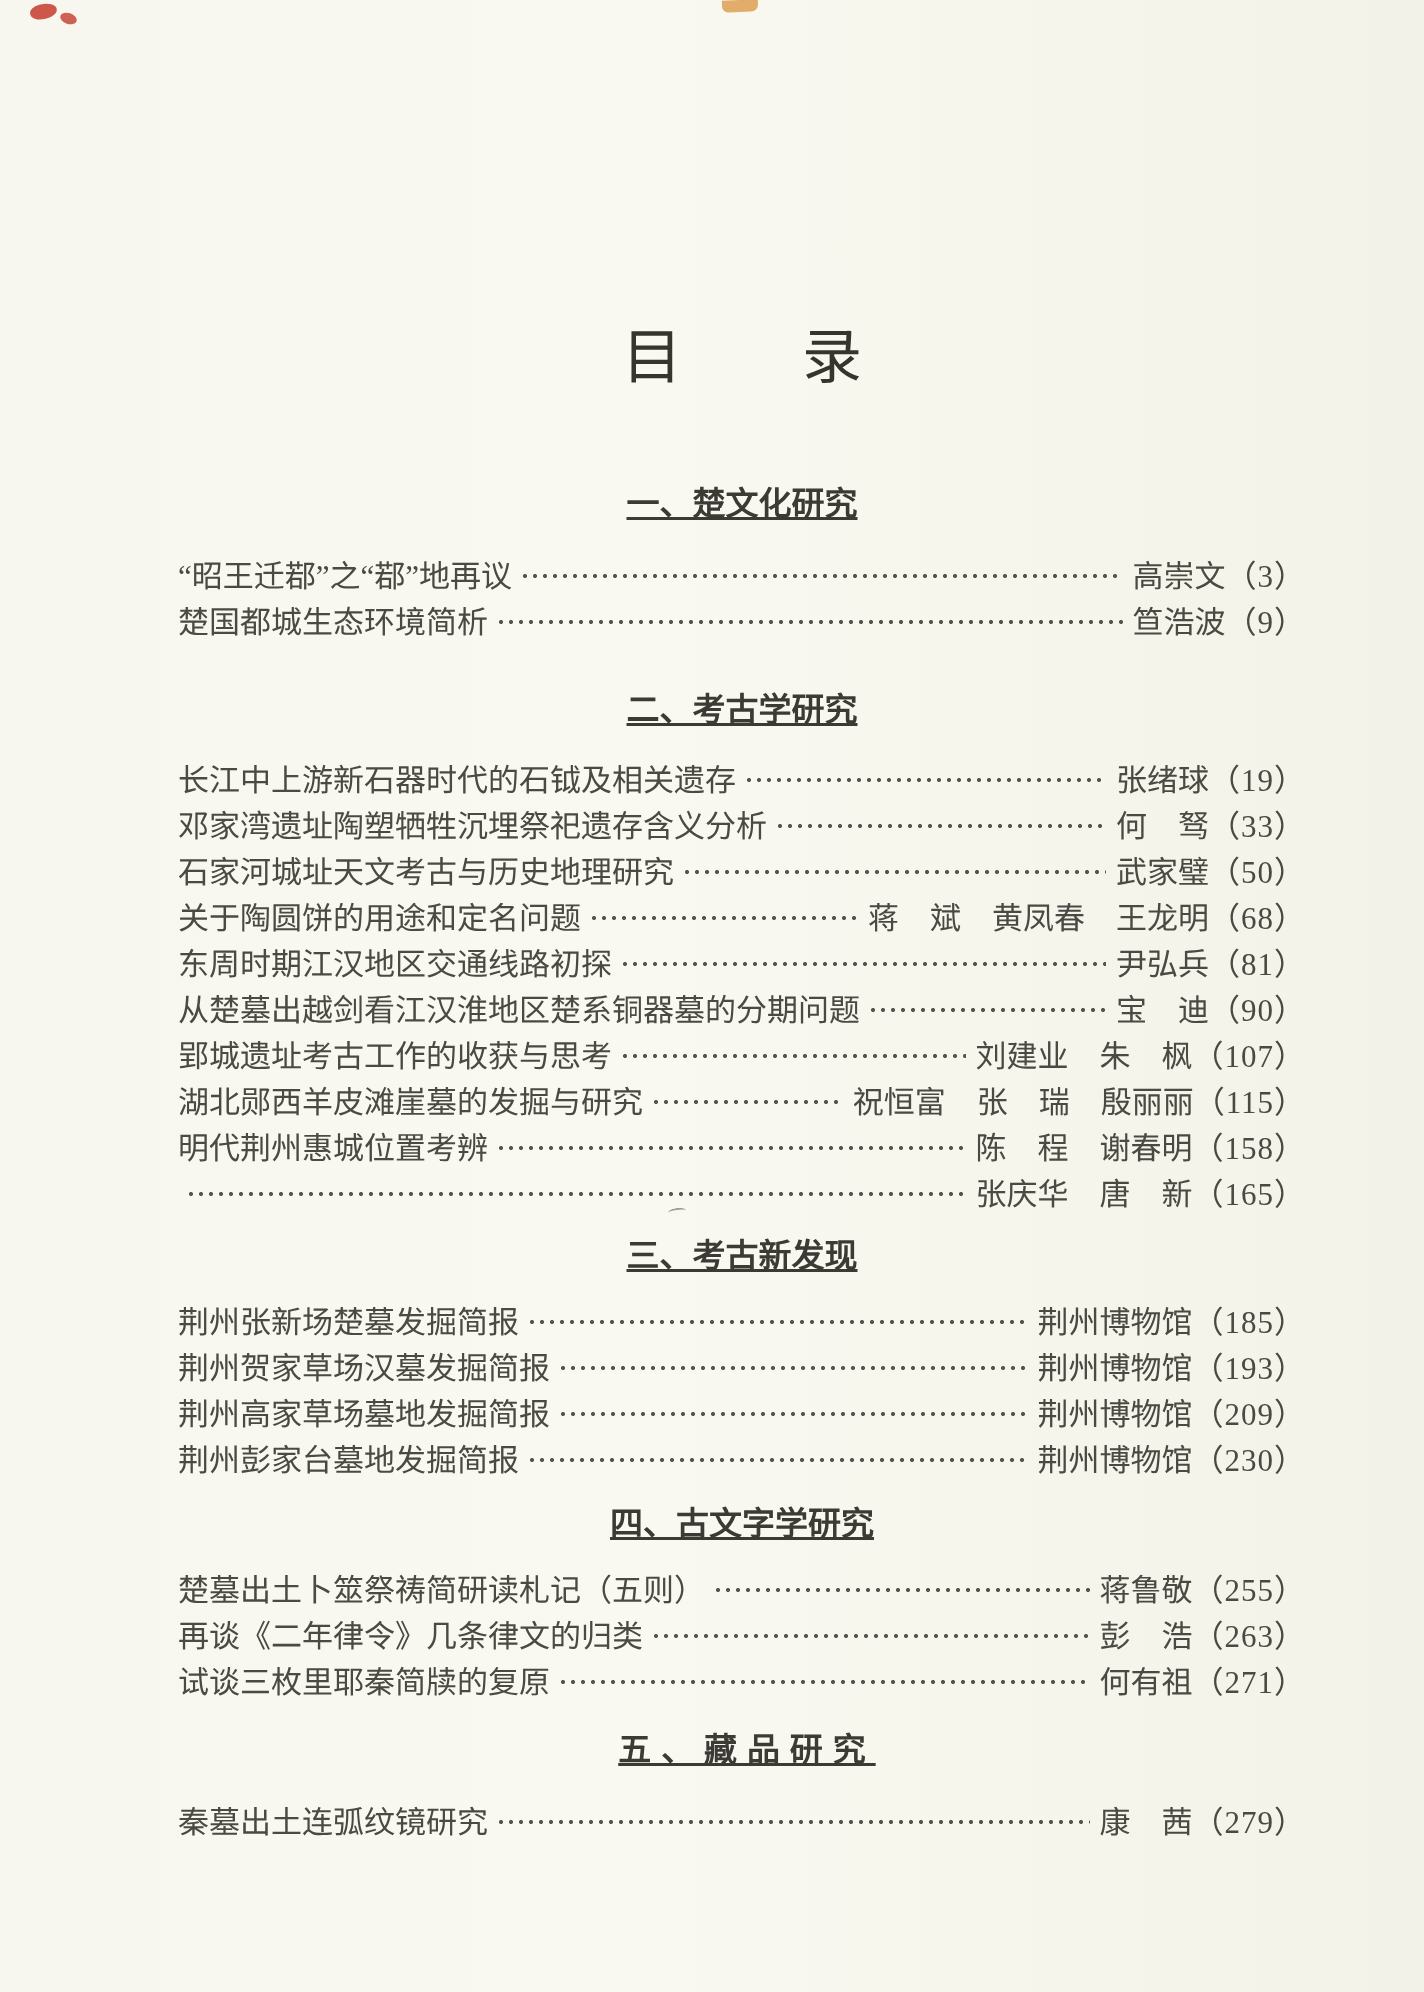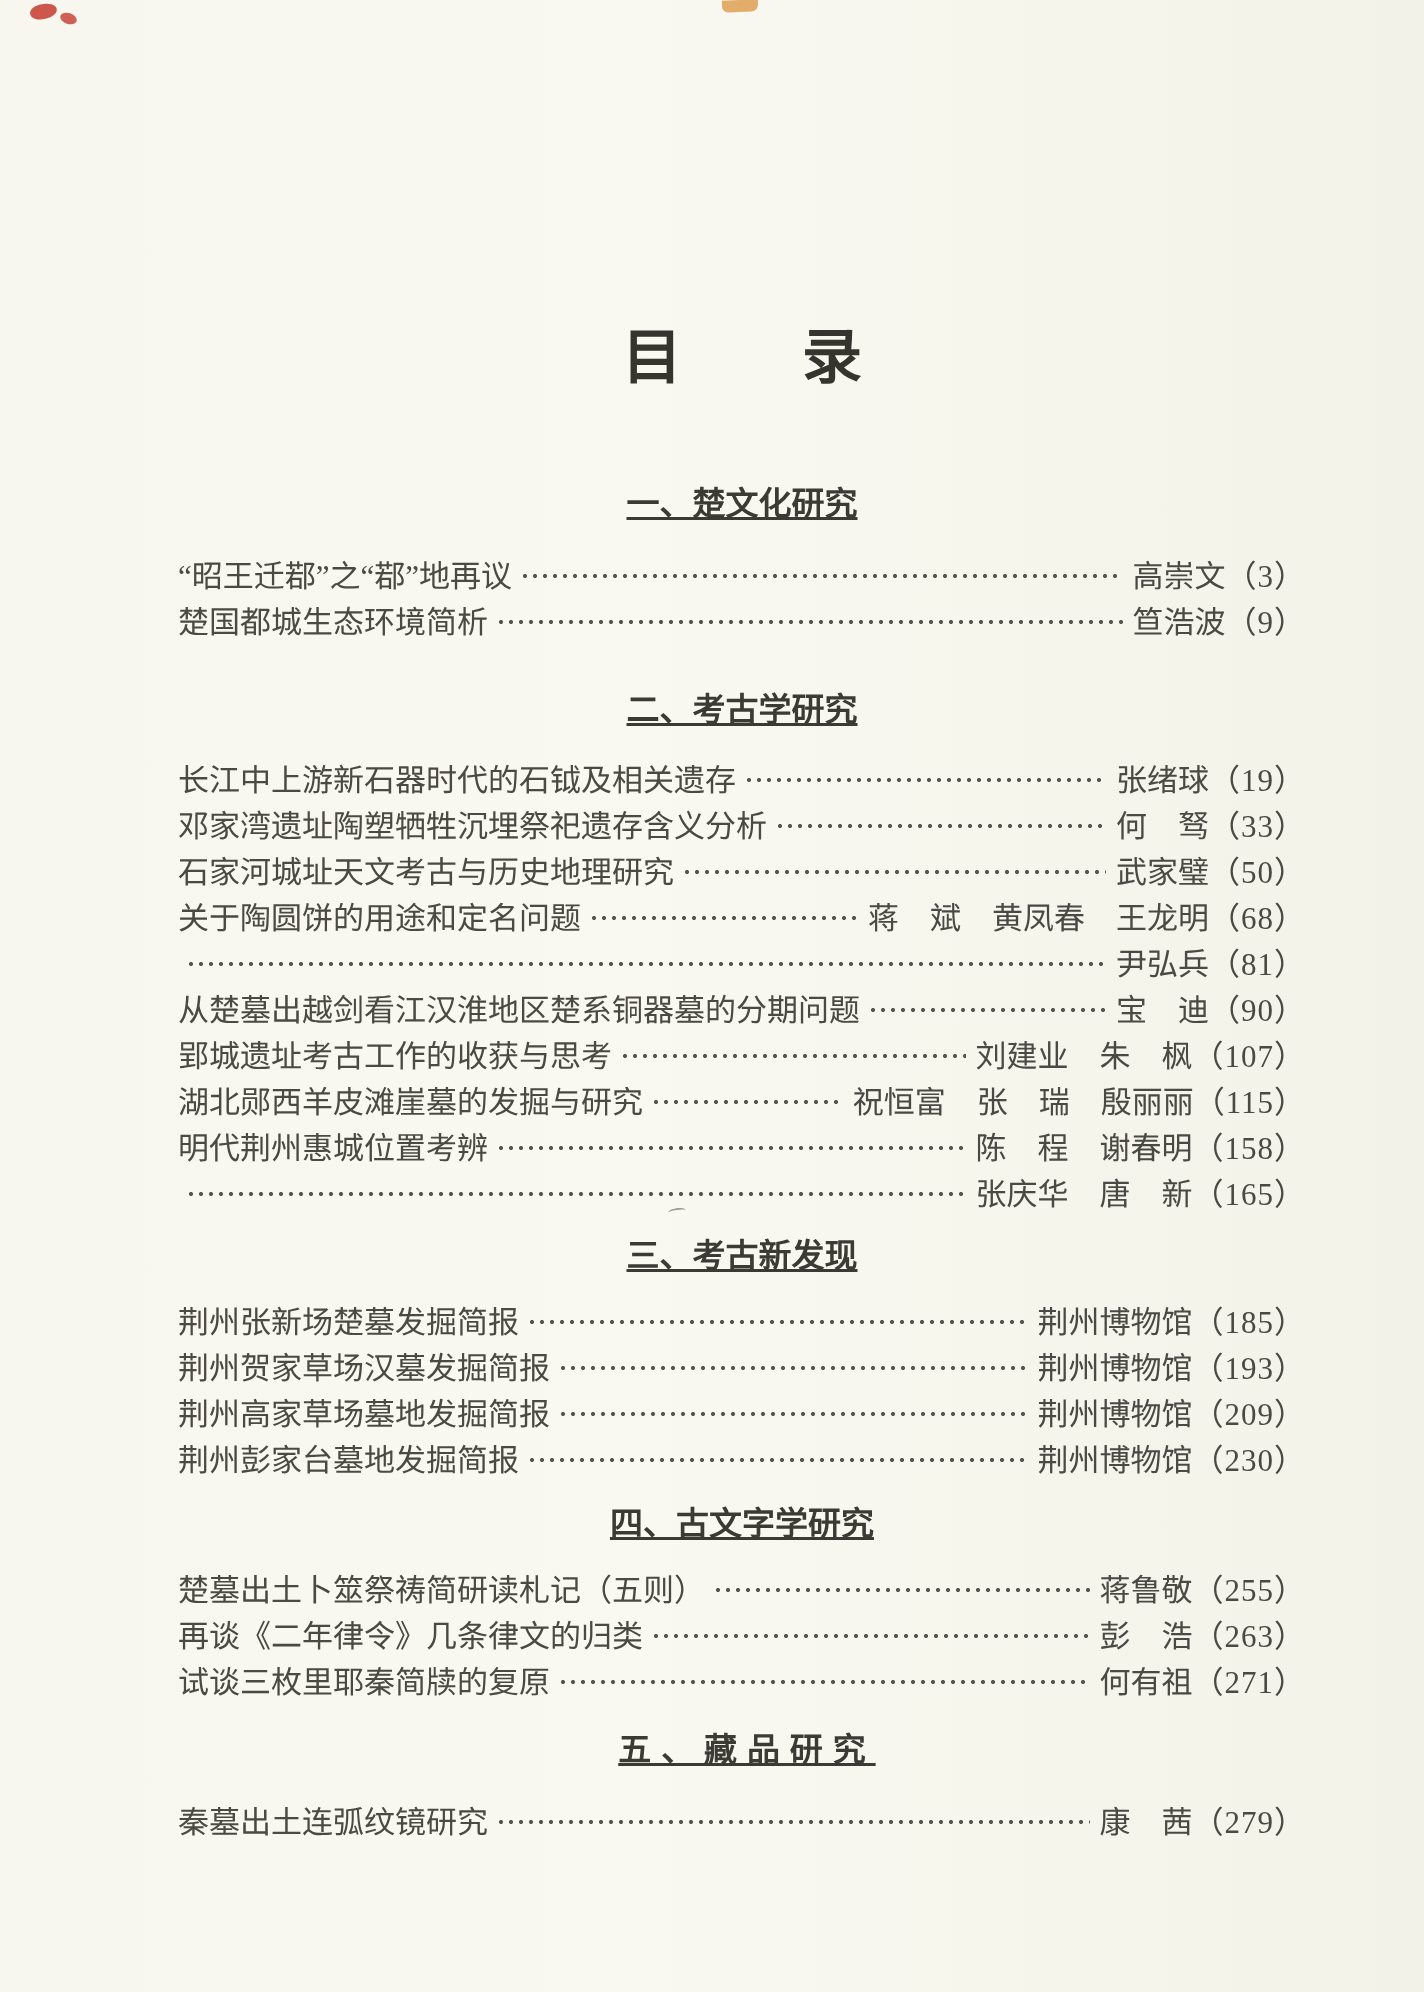--- a/index.html
+++ b/index.html
@@ -10,21 +10,21 @@
   html,body{margin:0;padding:0;}
   body{
     width:1424px;height:1992px;position:relative;overflow:hidden;
     background:linear-gradient(90deg,#f8f7ef 0%,var(--paper) 45%,#f3f2e8 100%);
     font-family:"Liberation Serif","DejaVu Serif",serif;
     color:var(--ink);
   }
   .content{position:absolute;left:178px;top:0;width:1128px;}
   .page-title{
     margin:0;padding-top:322px;text-align:center;
-    font-size:60px;line-height:1.2;font-weight:bold;color:#35342e;
+    font-size:60px;line-height:1.2;font-weight:normal;color:#35342e;
     font-family:"Liberation Serif","DejaVu Serif",serif;
   }
   .section-heading{
     margin:0;height:40px;line-height:40px;text-align:center;
     font-size:33px;font-weight:bold;color:var(--heading-ink);
     font-family:"Liberation Sans","DejaVu Sans",sans-serif;
     text-decoration:underline;
   }
   .sec-1 .section-heading{margin-top:90px;}
   .sec-2 .section-heading{margin-top:48px;}
@@ -121,20 +121,21 @@
         </div>
 
         <div class="entry">
           <span class="entry-title">关于陶圆饼的用途和定名问题</span>
           <span class="leader"></span>
           <span class="entry-authors">蒋　斌　黄凤春　王龙明</span>
           <span class="entry-page">（68）</span>
         </div>
 
         <div class="entry">
+          <span class="entry-title">东周时期江汉地区交通线路初探</span>
           <span class="leader"></span>
           <span class="entry-authors">尹弘兵</span>
           <span class="entry-page">（81）</span>
         </div>
 
         <div class="entry">
           <span class="entry-title">从楚墓出越剑看江汉淮地区楚系铜器墓的分期问题</span>
           <span class="leader"></span>
           <span class="entry-authors">宝　迪</span>
           <span class="entry-page">（90）</span>

